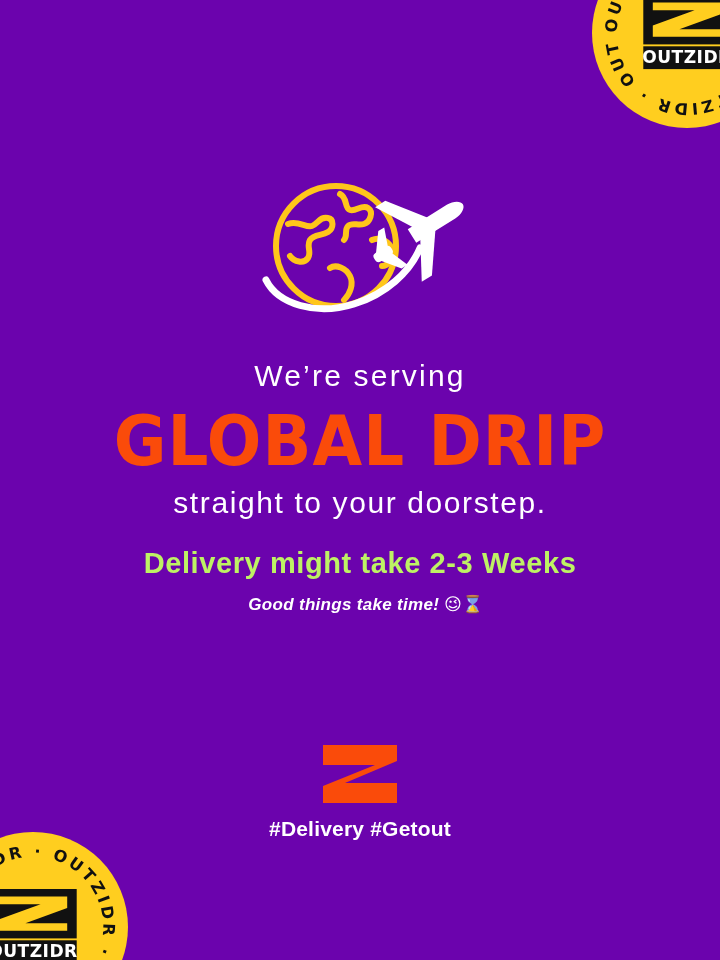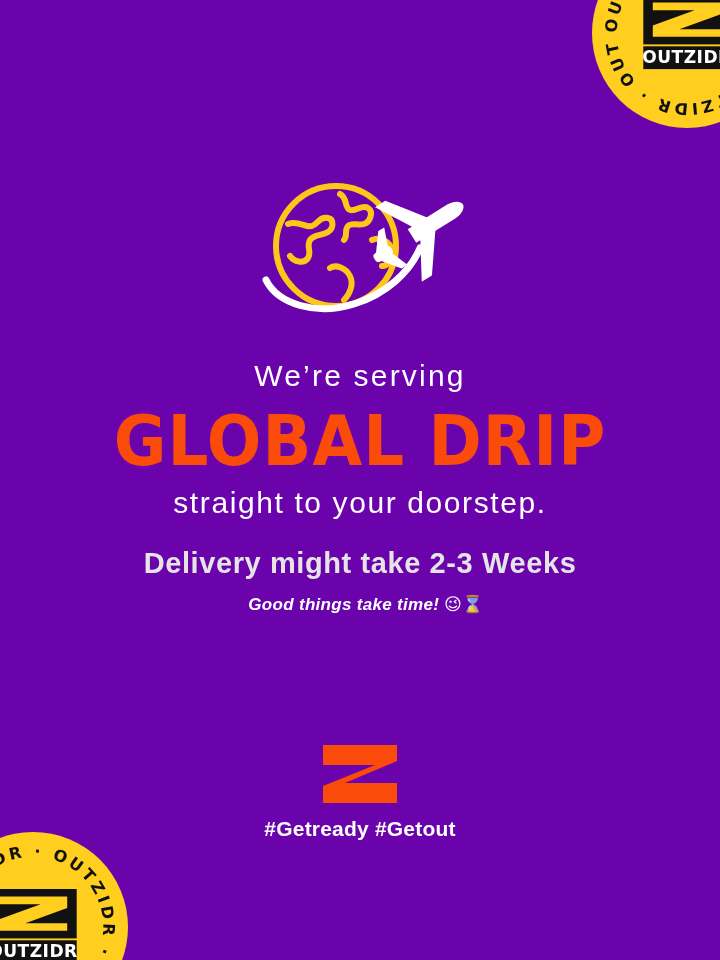--- a/index.html
+++ b/index.html
@@ -86,21 +86,21 @@
 
   
   .notice {
     position: absolute;
     left: 0;
     right: 0;
     top: 548px;
     text-align: center;
   }
   .notice-main {
-    color: #e5e5e5;
+    color: #bef264;
     font-size: 29px;
     font-weight: 700;
     letter-spacing: 0.6px;
     line-height: 1.1;
     margin: 0;
   }
   .notice-sub {
     color: #FFFFFF;
     font-size: 17px;
     font-weight: 700;
@@ -207,16 +207,16 @@
     <p class="notice-sub">
       <span>Good things take time!</span>
       <span class="emoji">😉⌛</span>
     </p>
   </div>
 
   <div class="footer">
     <svg class="zmark" width="78" height="58" viewBox="0 0 78 58">
       <path d="M2,0 H76 V16 L24,38 H76 V58 H2 V41 L54,20 H2 Z" fill="#FA4B0A"></path>
     </svg>
-    <p class="hashtags">#Getready #Getout</p>
+    <p class="hashtags">#Delivery #Getout</p>
   </div>
 
 </div>
 
 </body></html>

